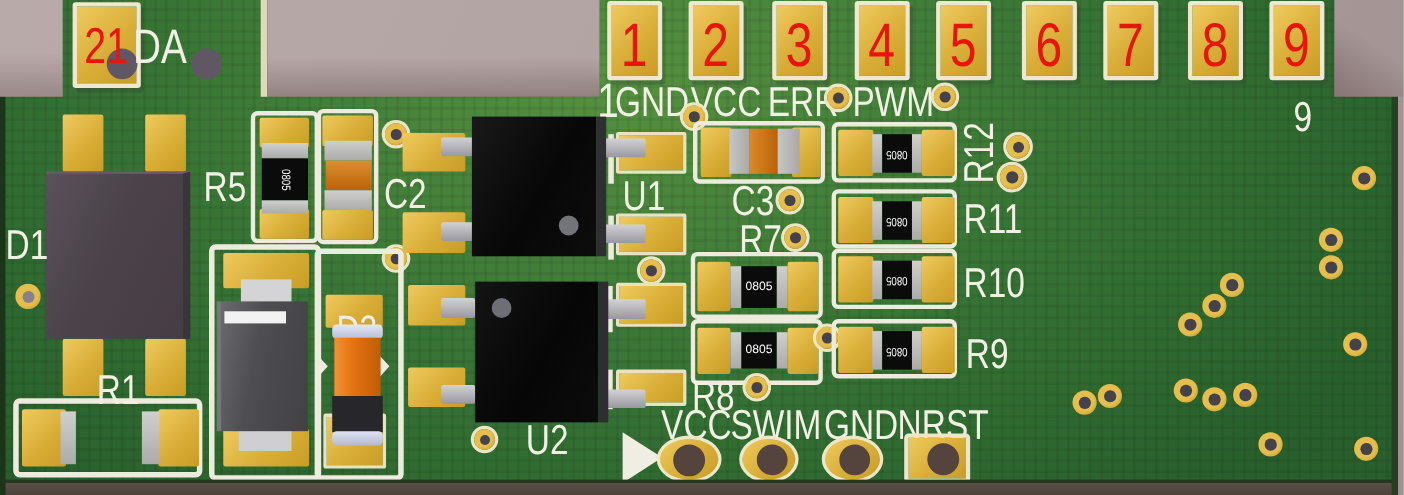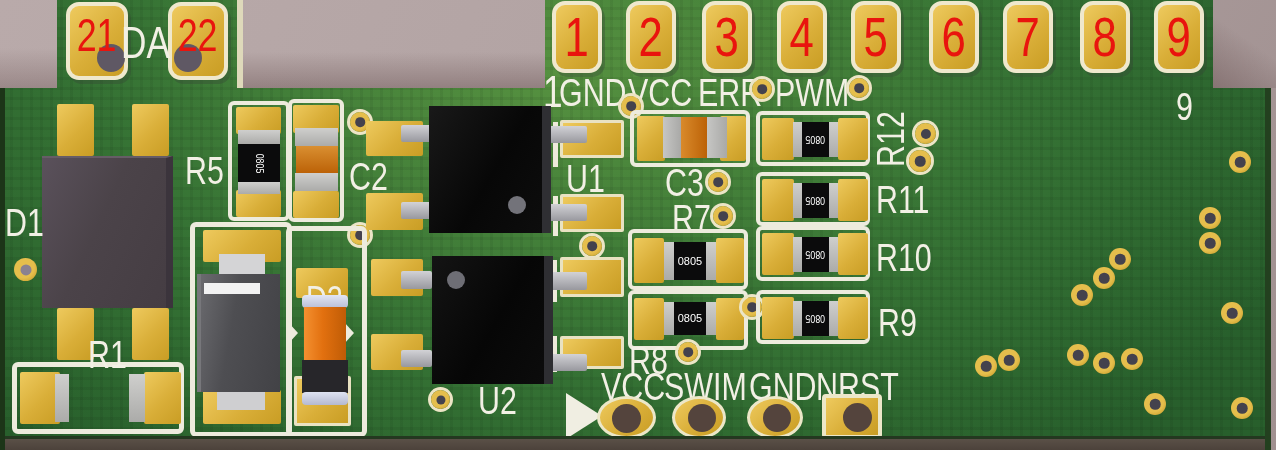--- a/index.html
+++ b/index.html
@@ -8,21 +8,21 @@
     background:linear-gradient(115deg,#b9aaaa 0%,#b2a3a3 45%,#a09090 100%);}
   #board{position:absolute;left:0;top:0;width:1276px;height:450px;
     clip-path:polygon(57px 0,243px 0,243px 88px,545px 88px,545px 0,1213px 0,1213px 88px,1271px 88px,1271px 450px,0 450px,0 88px,57px 88px);
     background:
       repeating-linear-gradient(0deg, rgba(0,0,0,.06) 0 3px, transparent 3px 10px),
       repeating-linear-gradient(90deg, rgba(0,0,0,.06) 0 3px, transparent 3px 10px),
       radial-gradient(ellipse 800px 500px at 44% 16%, rgba(145,200,85,.42), rgba(145,200,85,.10) 55%, rgba(0,0,0,.10) 100%),
       #2c6a31;}
   .p{position:absolute}
   .pad{position:absolute;background:linear-gradient(135deg,#eeca5e,#d9ae38 55%,#c99d24);border-radius:2px}
-  .pado{border:4px solid #efe8cd;display:flex;align-items:center;justify-content:center;border-radius:13px;box-shadow:3px 4px 0 rgba(55,70,55,.35)}
+  .pado{border:4px solid #efe8cd;display:flex;align-items:flex-end;justify-content:center;border-radius:3px;box-shadow:3px 4px 0 rgba(55,70,55,.35)}
   .padc{border:3px solid #e9e2c2}
   .via{position:absolute;border-radius:50%;background:radial-gradient(circle at 42% 40%, #e5be4c 0 55%, #bf9320 100%)}
   .via i{position:absolute;left:50%;top:50%;transform:translate(-50%,-50%);width:48%;height:48%;border-radius:50%;background:#44424d;display:block}
   .rim{box-shadow:0 0 0 3px #ece5c6}
   .hole{position:absolute;border-radius:50%;background:#5f5864}
   .slk{position:absolute;color:#f2f0e5;white-space:nowrap;transform:scaleX(.8);transform-origin:0 0;line-height:1;font-size:38px}
   .rnum{color:#e9140e;line-height:1;transform:scaleX(.78);transform-origin:50% 100%;font-size:56px;position:relative;z-index:3}
   .box{position:absolute;border:5px solid #edebdd;border-radius:6px}
   .chip{position:absolute;background:#0b0b0c;display:flex;align-items:center;justify-content:center}
   .chip span{color:#fff;font-size:11px;line-height:1;white-space:nowrap;letter-spacing:0}
@@ -34,23 +34,20 @@
 <body>
 
 <div id="scene">
   <div id="board">
 
     <div class="p" style="left:237px;top:0;width:6px;height:88px;background:#ded9ba"></div>
 
     <div class="pad pado" style="left:66px;top:2px;width:62px;height:78px;padding-bottom:12px">
       <span class="rnum" style="font-size:46px">21</span>
     </div>
-    <div class="pad pado" style="left:168px;top:2px;width:60px;height:78px;padding-bottom:12px">
-      <span class="rnum" style="font-size:46px">22</span>
-    </div>
     <div class="hole" style="left:97px;top:44px;width:28px;height:28px"></div>
     <div class="hole" style="left:174px;top:44px;width:28px;height:28px"></div>
     <div class="slk" style="left:121px;top:21px;font-size:44px;z-index:4">DA</div>
 
     <div class="pad pado" style="left:552px;top:1px;width:50px;height:72px">
         <span class="rnum">1</span>
       </div>
     <div class="pad pado" style="left:626px;top:1px;width:50px;height:72px">
         <span class="rnum">2</span>
       </div>

